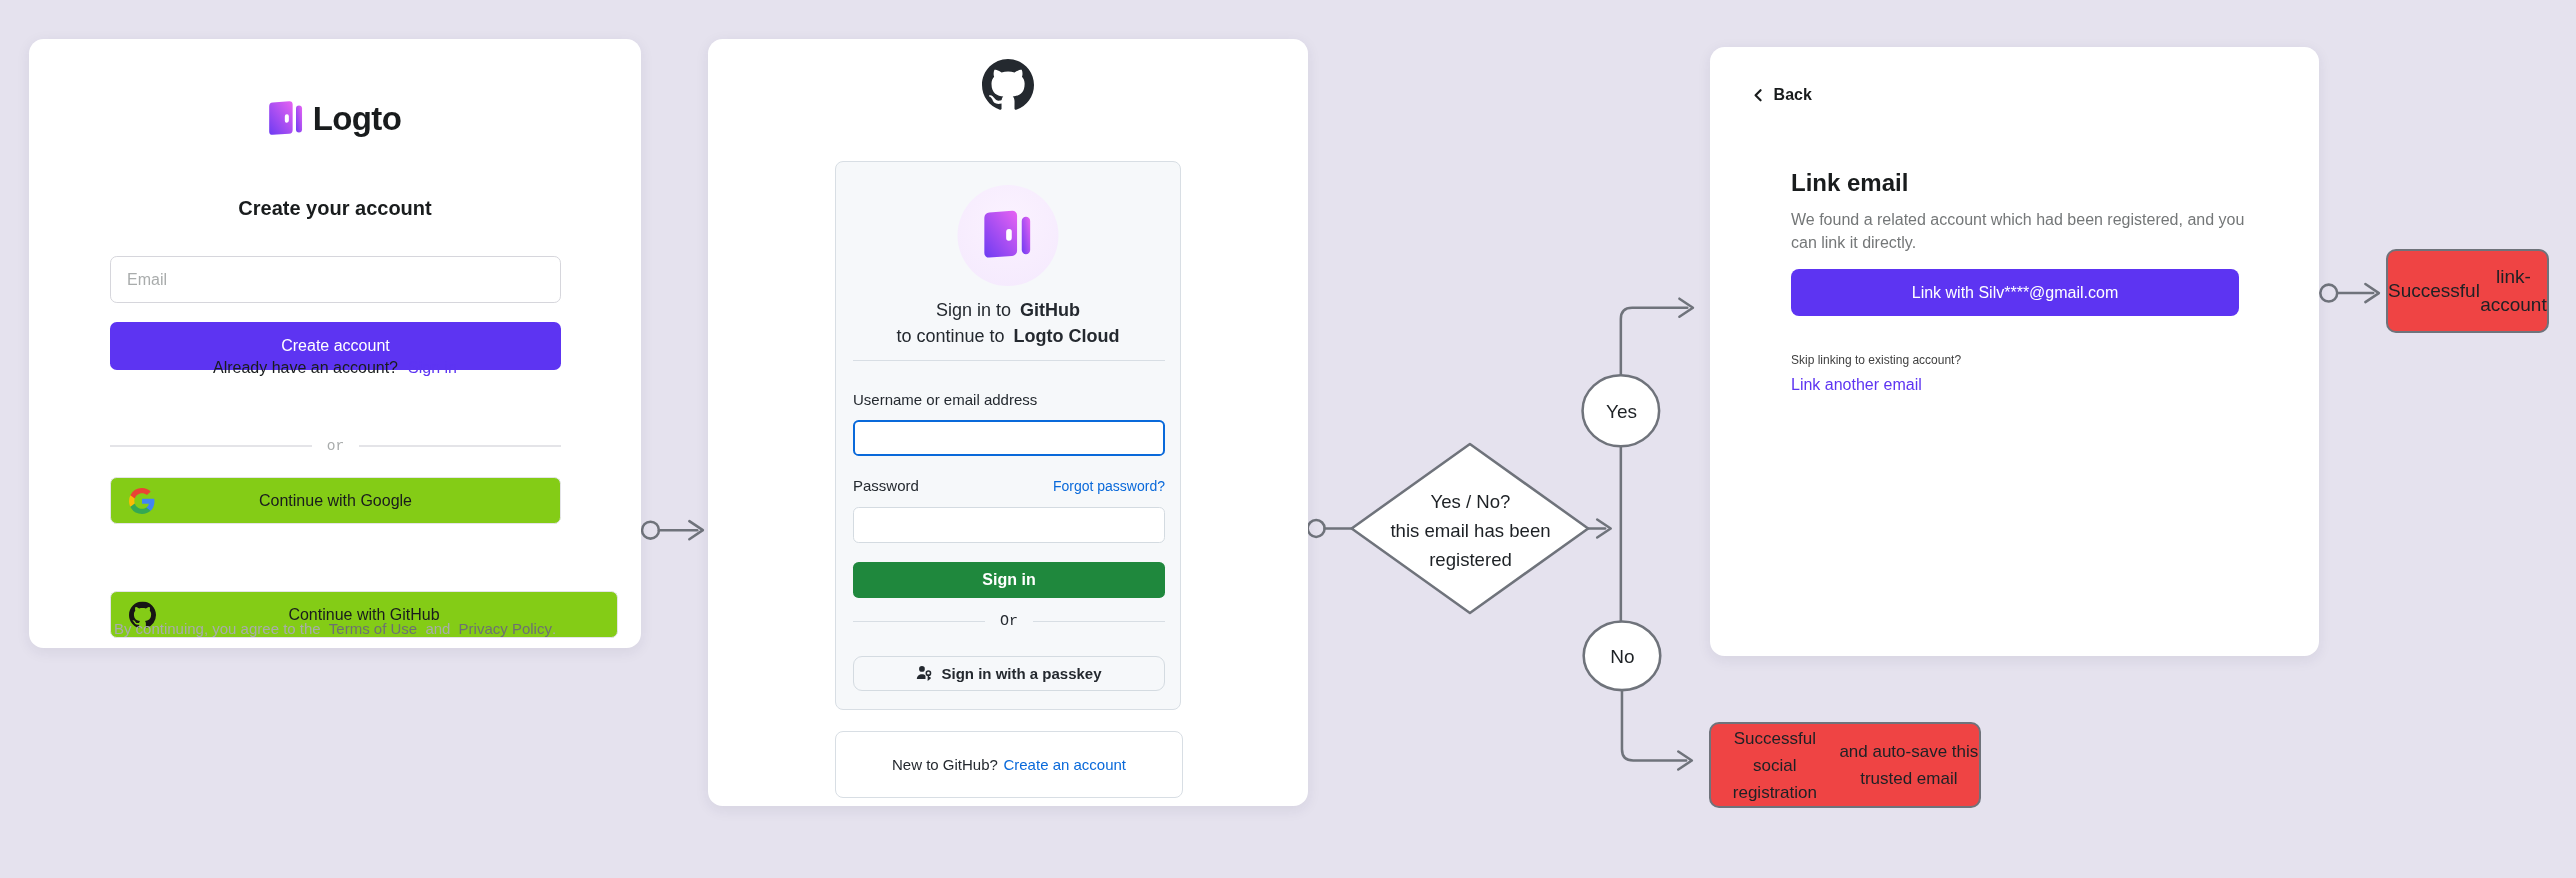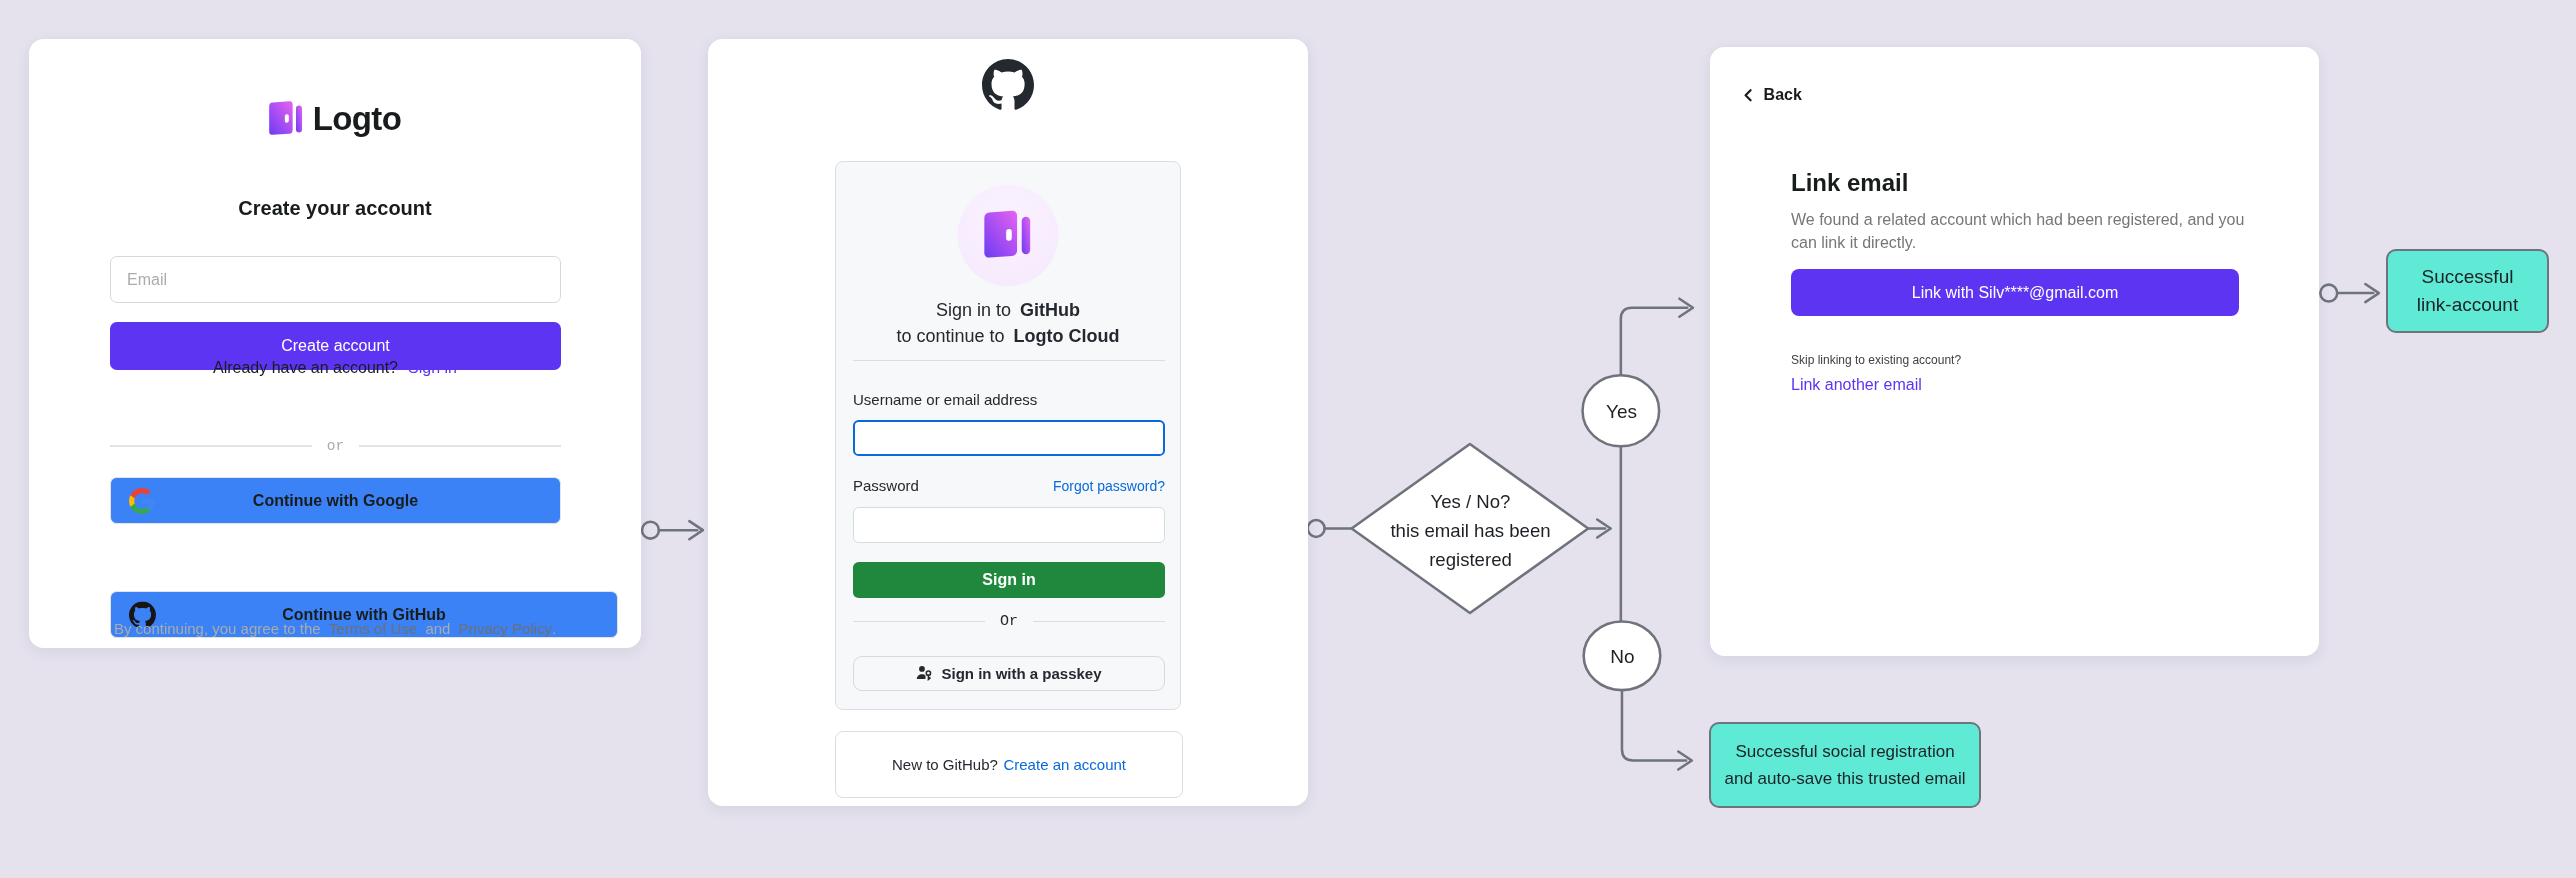--- a/index.html
+++ b/index.html
@@ -18,21 +18,21 @@
   .lc-email::placeholder{color:#a9acac;}
   .btn{display:flex;align-items:center;justify-content:center;box-sizing:border-box;border-radius:6.8px;cursor:pointer;}
   .btn-purple{background:#5d34f2;color:#fff;font-size:16px;font-weight:500;border:none;}
   .lc-create{left:81px;top:283px;width:451px;height:48px;}
   .lc-already{top:320px;left:0;width:100%;font-size:16px;}
   .link-purple{color:#5d34f2;cursor:pointer;}
   .ml{margin-left:5.6px;}
   .divider{display:flex;align-items:center;gap:14.6px;color:#a9acac;font-size:14.6px;font-family:Liberation Mono, monospace;}
   .divider .line{flex:1;height:1.1px;background:#e4e4e8;}
   .lc-or{left:81px;top:399px;width:451px;}
-  .btn-social{background:#3b82f6;border:1.1px solid #e4e4e8;position:relative;color:#191c1d;font-size:16px;font-weight:700;}
+  .btn-social{background:#84cc16;border:1.1px solid #e4e4e8;position:relative;color:#191c1d;font-size:16px;font-weight:400;}
   .lc-google{left:81px;top:438px;width:451px;height:47px;}
   .lc-github{left:81px;top:505px;width:508px;height:47px;}
   .social-ico{position:absolute;left:18px;top:50%;transform:translateY(-50%);display:flex;}
   .lc-terms{top:581px;left:0;width:100%;font-size:15px;color:#a9acac;}
   .terms-strong{color:#6d7072;font-weight:500;}
   .sp{display:inline-block;width:4px;}
   
   .mc{left:708px;top:39px;width:600px;height:767px;}
   .mc-octo{top:20px;left:0;width:100%;display:flex;justify-content:center;}
   .gh-box{left:127px;top:122px;width:346px;height:549px;background:#f6f8fa;border:1.1px solid #d8dee4;border-radius:8px;box-sizing:border-box;}
@@ -51,38 +51,38 @@
   .gh-pass{left:17px;top:345px;width:312px;height:36px;border:1.1px solid #d4dbe1;}
   .gh-signin{left:17px;top:400px;width:312px;height:36px;background:#1f883d;color:#fff;font-size:16px;font-weight:600;border:none;border-radius:5.6px;}
   .gh-or{left:17px;top:451px;width:312px;color:#24292f;font-size:15px;}
   .gh-or .line{background:#d8dee4;}
   .gh-passkey{left:17px;top:494px;width:312px;height:35px;background:#f6f8fa;border:1.1px solid #d4dbe1;border-radius:9px;
               color:#24292f;font-size:15px;font-weight:600;gap:8px;}
   .gh-newbox{left:127px;top:692px;width:346px;height:65px;background:#fff;border:1.1px solid #d8dee4;border-radius:8px;
              display:flex;align-items:center;justify-content:center;font-size:15px;color:#24292f;}
   
   .rc{left:1710px;top:47px;width:609px;height:609px;}
-  .rc-back{left:31px;top:39px;display:flex;align-items:center;gap:8px;font-size:16px;font-weight:600;cursor:pointer;}
+  .rc-back{left:41px;top:39px;display:flex;align-items:center;gap:8px;font-size:16px;font-weight:600;cursor:pointer;}
   .rc-title{left:81px;top:122px;font-size:24px;font-weight:700;}
   .rc-desc{left:81px;top:162px;width:467px;font-size:16px;line-height:22.5px;color:#747778;}
   .rc-btn{left:81px;top:222px;width:448px;height:47px;border-radius:8px;font-size:16px;}
   .rc-skip{left:81px;top:306px;font-size:12px;color:#404040;}
   .rc-another{left:81px;top:329px;font-size:16px;font-weight:500;}
   
   .flow-svg{position:absolute;left:0;top:0;width:2576px;height:879px;}
   .fl{stroke:#6f737b;stroke-width:4.5;fill:none;stroke-linecap:round;stroke-linejoin:round;}
   .fl-fill{fill:#ffffff;}
   .fl-dot{fill:#e5e2ee;}
   .flow-label{position:absolute;color:#1d2125;font-size:18.6px;display:flex;flex-direction:column;
               align-items:center;justify-content:center;text-align:center;}
   .diamond-label{left:1352px;top:449px;width:237px;height:163px;line-height:29px;}
   .yes-label{left:1583px;top:394px;width:77px;height:35px;font-size:19px;}
   .no-label{left:1584px;top:639px;width:77px;height:35px;font-size:19px;}
-  .outcome{position:absolute;background:#5eead4;border:2.3px solid #6f737b;border-radius:10px;box-sizing:border-box;
-           display:flex;flex-direction:column;align-items:center;justify-content:center;text-align:center;color:#1d2125;}
+  .outcome{position:absolute;background:#ef4444;border:2.3px solid #6f737b;border-radius:10px;box-sizing:border-box;
+           display:flex;align-items:center;justify-content:center;text-align:center;color:#1d2125;}
   .outcome-link{left:2386px;top:249px;width:163px;height:84px;font-size:19px;line-height:28px;}
   .outcome-social{left:1709px;top:722px;width:272px;height:86px;font-size:17px;line-height:27px;}
 </style>
 </head>
 <body>
 
 <div class="canvas">
 
   <svg class="flow-svg" viewBox="0 0 4574 1560" width="2576" height="879">
     <defs>

